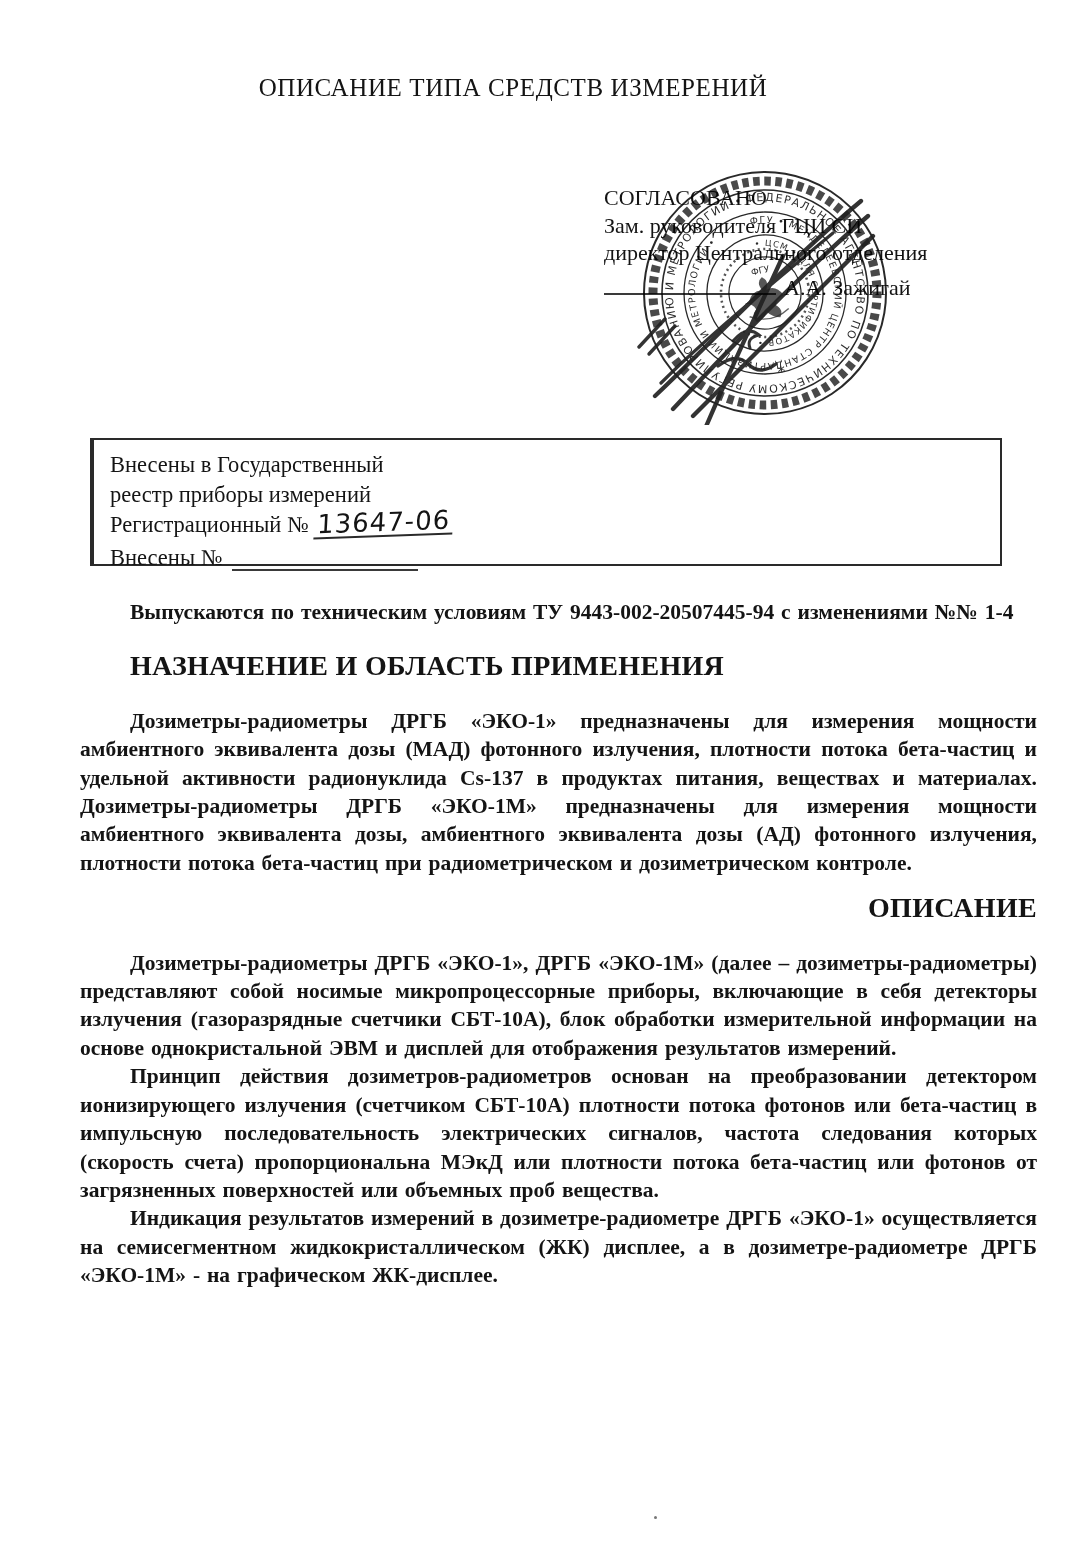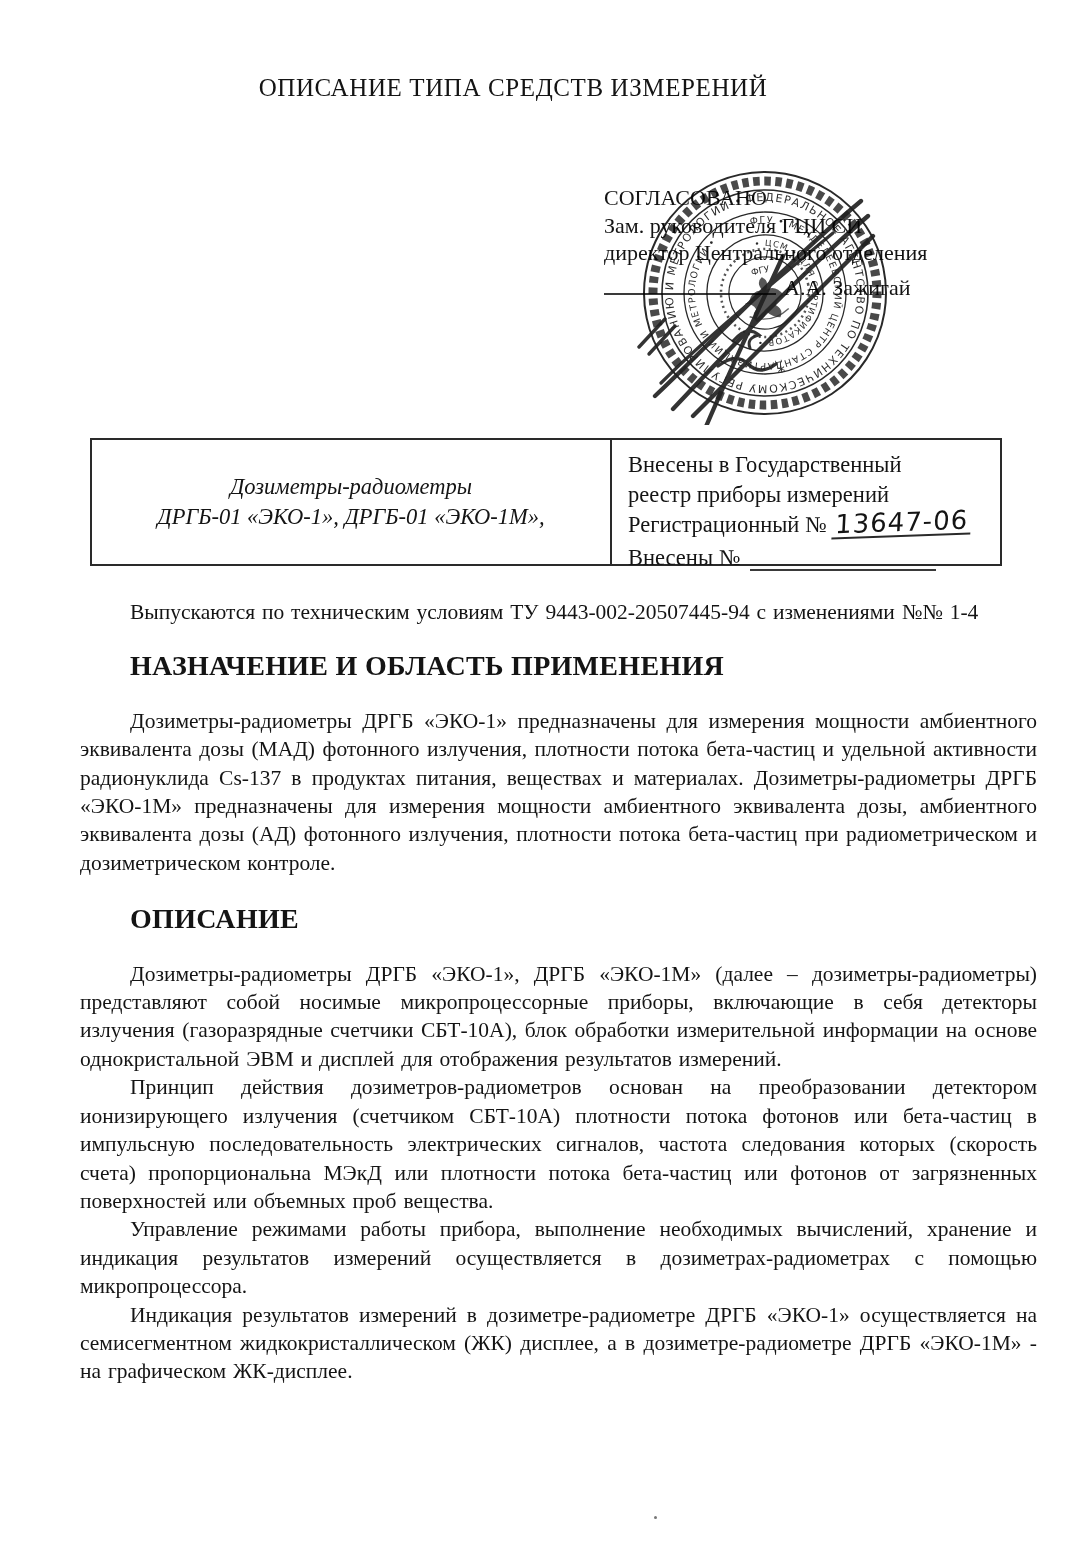--- a/index.html
+++ b/index.html
@@ -63,27 +63,27 @@
     display:inline-block;width:186px;border-bottom:2px solid #3a3a3a;
     height:1em;vertical-align:baseline;margin-left:10px;
     position:relative;top:6px;
   }
   
   .content{
     position:absolute;left:80px;top:598px;width:957px;
     font-size:21.5px;line-height:28.4px;
     text-align:justify;word-spacing:1.5px;
   }
-  .content p{margin:0;text-indent:50px;}
+  .content p{margin:0;text-indent:50px;font-weight:bold;}
   .content p.intro{margin-bottom:26px;}
   .content h2{
     font-size:28px;font-weight:bold;letter-spacing:.3px;
     margin:0 0 26px 50px;text-align:left;word-spacing:0;
   }
-  .content h2.h2-desc{margin-top:28px;}
+  .content h2.h2-desc{margin-top:17px;text-align:right;}
   .artifact-dot{
     position:absolute;left:654px;top:1516px;width:3px;height:3px;
     background:#777;border-radius:50%;
   }
 </style>
 </head>
 <body>
 
 <div class="page">
 
@@ -135,24 +135,20 @@
       <path d="M28,222 C70,180 130,130 200,72" stroke-width="3.2"></path>
       <path d="M150,95 C120,160 90,225 72,268"></path>
       <path d="M6,186 L32,158" stroke-width="3.4"></path>
       <path d="M16,193 L42,165" stroke-width="3.4"></path>
       <path d="M85,205 q18,-14 30,-2 q12,12 28,0" stroke-width="3.4"></path>
       <path d="M100,180 q14,-16 26,-6 q-13,3 -9,13" stroke-width="3"></path>
     </g>
   </svg>
 
   <div class="reg-table">
-    <div class="cell-left">
-      <div>Дозиметры-радиометры</div>
-      <div>ДРГБ-01 «ЭКО-1», ДРГБ-01 «ЭКО-1М»,</div>
-    </div>
     <div class="cell-right">
       <div>Внесены в Государственный</div>
       <div>реестр приборы измерений</div>
       <div>
         <span>Регистрационный №</span><span class="handwritten-number">13647-06</span>
       </div>
       <div>
         <span>Внесены №</span><span class="blank-rule"></span>
       </div>
     </div>
@@ -160,18 +156,17 @@
 
   <div class="content">
     <p class="intro">Выпускаются по техническим условиям ТУ 9443-002-20507445-94 с изменениями №№ 1-4</p>
 
     <h2>НАЗНАЧЕНИЕ И ОБЛАСТЬ ПРИМЕНЕНИЯ</h2>
     <p>Дозиметры-радиометры ДРГБ «ЭКО-1» предназначены для измерения мощности амбиентного эквивалента дозы (МАД) фотонного излучения, плотности потока бета-частиц и удельной активности радионуклида Cs-137 в продуктах питания, веществах и материалах. Дозиметры-радиометры ДРГБ «ЭКО-1М» предназначены для измерения мощности амбиентного эквивалента дозы, амбиентного эквивалента дозы (АД) фотонного излучения, плотности потока бета-частиц при радиометрическом и дозиметрическом контроле.</p>
 
     <h2 class="h2-desc">ОПИСАНИЕ</h2>
     <p>Дозиметры-радиометры ДРГБ «ЭКО-1», ДРГБ «ЭКО-1М» (далее – дозиметры-радиометры) представляют собой носимые микропроцессорные приборы, включающие в себя детекторы излучения (газоразрядные счетчики СБТ-10А), блок обработки измерительной информации на основе однокристальной ЭВМ и дисплей для отображения результатов измерений.</p>
     <p>Принцип действия дозиметров-радиометров основан на преобразовании детектором ионизирующего излучения (счетчиком СБТ-10А) плотности потока фотонов или бета-частиц в импульсную последовательность электрических сигналов, частота следования которых (скорость счета) пропорциональна МЭкД или плотности потока бета-частиц или фотонов от загрязненных поверхностей или объемных проб вещества.</p>
-    <p>Управление режимами работы прибора, выполнение необходимых вычислений, хранение и индикация результатов измерений осуществляется в дозиметрах-радиометрах с помощью микропроцессора.</p>
     <p>Индикация результатов измерений в дозиметре-радиометре ДРГБ «ЭКО-1» осуществляется на семисегментном жидкокристаллическом (ЖК) дисплее, а в дозиметре-радиометре ДРГБ «ЭКО-1М» - на графическом ЖК-дисплее.</p>
   </div>
 
   <div class="artifact-dot"></div>
 </div>
 
 </body></html>

